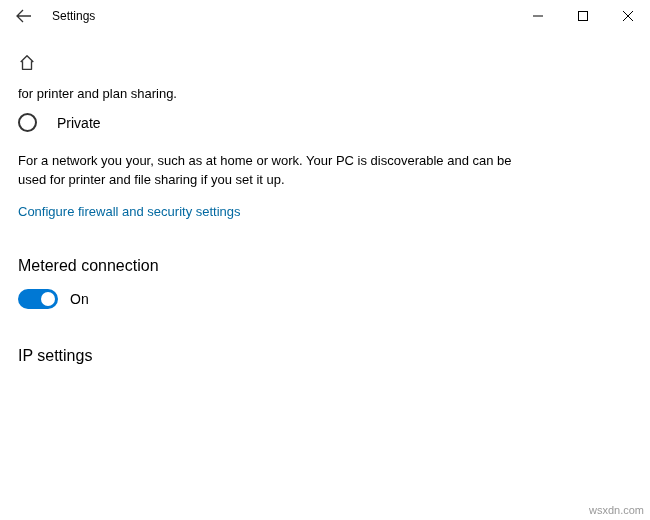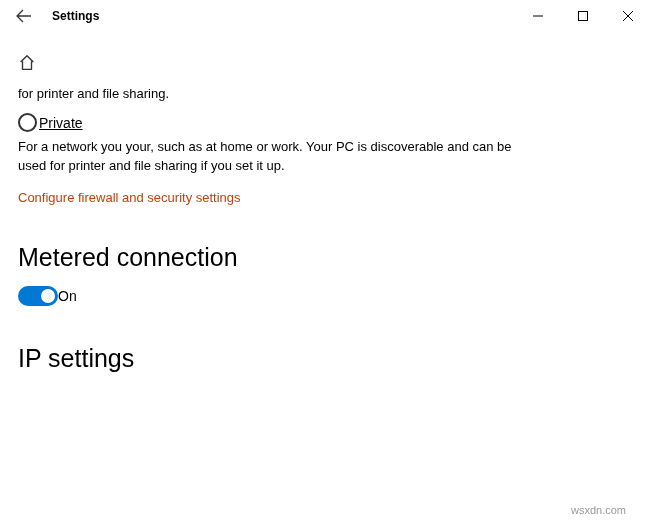--- a/index.html
+++ b/index.html
@@ -26,21 +26,20 @@
       width: 28px;
       height: 28px;
       display: flex;
       align-items: center;
       justify-content: center;
       cursor: pointer;
     }
     .title-text {
       font-size: 12px;
       margin-left: 14px;
-      font-weight: bold;
     }
     .win-controls {
       margin-left: auto;
       display: flex;
     }
     .win-btn {
       width: 45px;
       height: 32px;
       display: flex;
       align-items: center;
@@ -59,60 +58,60 @@
       cursor: pointer;
     }
     .truncated-text {
       font-size: 13px;
       color: #000;
       margin-bottom: 12px;
     }
     .radio-row {
       display: flex;
       align-items: center;
-      gap: 2px;
-      margin-bottom: 6px;
-      cursor: pointer;
-      text-decoration: underline;
+      gap: 20px;
+      margin-bottom: 20px;
+      cursor: pointer;
     }
     .radio-outer {
       width: 19px;
       height: 19px;
       border: 2px solid #333;
       border-radius: 50%;
     }
     .radio-label {
       font-size: 14px;
     }
     .desc-text {
       font-size: 13px;
       color: #000;
       line-height: 1.45;
       margin-bottom: 14px;
       max-width: 500px;
     }
     .link {
-      color: #c2410c;
+      color: #0369a1;
       font-size: 13px;
       cursor: pointer;
     }
     .section-heading {
-      font-size: 25px;
+      font-size: 16px;
       font-weight: 400;
       margin-top: 38px;
       margin-bottom: 14px;
     }
     .toggle-label {
       font-size: 14px;
       margin-bottom: 10px;
       margin-top: 4px;
     }
     .toggle-row {
       display: flex;
       align-items: center;
+      gap: 12px;
       margin-bottom: 14px;
     }
     .toggle {
       width: 40px;
       height: 20px;
       background: #0078d4;
       border-radius: 10px;
       position: relative;
       cursor: pointer;
     }
@@ -123,21 +122,21 @@
       width: 14px;
       height: 14px;
       background: #fff;
       border-radius: 50%;
     }
     .toggle-state {
       font-size: 14px;
     }
     .watermark {
       position: absolute;
-      right: 24px;
+      right: 6px;
       bottom: 4px;
       font-size: 11px;
       color: #999;
     }
   </style>
 </head>
 <body>
 
 <div class="title-bar">
   <div class="back-btn">
@@ -168,21 +167,21 @@
 <div class="content">
 
   <div class="home-row">
     <span class="home-icon">
       <svg width="18" height="18" viewBox="0 0 20 20">
           <path d="M3 9 L10 2 L17 9 M5 8 L5 17 L15 17 L15 8" stroke="#333" stroke-width="1.5" fill="none" stroke-linejoin="round"></path>
         </svg>
     </span>
   </div>
 
-  <div class="truncated-text">for printer and file sharing.</div>
+  <div class="truncated-text">for printer and plan sharing.</div>
 
   <div class="radio-row">
     <div class="radio-outer"></div>
     <div class="radio-label">Private</div>
   </div>
 
   <div class="desc-text">For a network you your, such as at home or work. Your PC is discoverable and can be used for printer and file sharing if you set it up.</div>
 
   <div class="link">Configure firewall and security settings</div>
 

